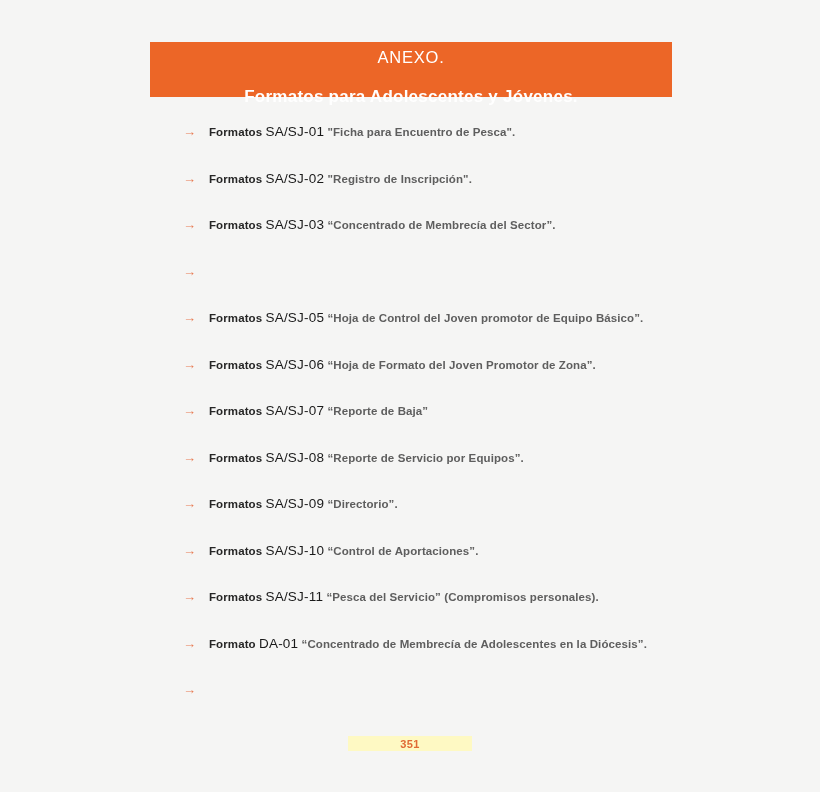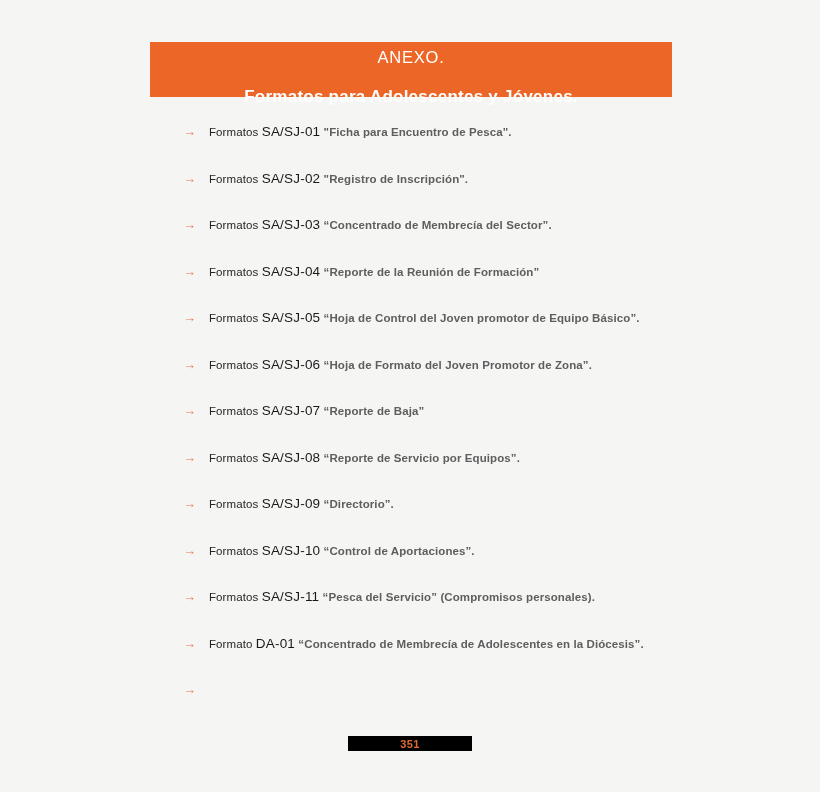--- a/index.html
+++ b/index.html
@@ -74,21 +74,21 @@
     line-height: 16px;
     padding-top: 1px;
   }
   .item-text {
     flex: 1 1 auto;
     line-height: 16px;
   }
   .kind {
     color: #262626;
     font-size: 11.5px;
-    font-weight: normal;
+    font-weight: bold;
     letter-spacing: 0.1px;
   }
   .code {
     color: #1a1a1a;
     font-size: 13.5px;
     font-weight: normal;
     letter-spacing: 0.2px;
   }
   .desc {
     color: #5e5e5e;
@@ -97,21 +97,21 @@
     letter-spacing: 0.1px;
   }
 
   
   .footer-bar {
     position: absolute;
     left: 348px;
     top: 736px;
     width: 124px;
     height: 15px;
-    background: #000000;
+    background: #fef9c3;
     display: flex;
     align-items: center;
     justify-content: center;
     text-align: right;
   }
   .page-number {
     color: #e06a35;
     font-size: 11px;
     font-weight: bold;
     letter-spacing: 0.4px;
@@ -135,21 +135,20 @@
       <div class="list-item">
         <span class="bullet">→</span>
         <span class="item-text"><span class="kind">Formatos </span><span class="code">SA/SJ-02</span><span class="desc"> "Registro de Inscripción".</span></span>
       </div>
       <div class="list-item">
         <span class="bullet">→</span>
         <span class="item-text"><span class="kind">Formatos </span><span class="code">SA/SJ-03</span><span class="desc"> “Concentrado de Membrecía del Sector”.</span></span>
       </div>
       <div class="list-item">
         <span class="bullet">→</span>
-        <span class="item-text"><span class="kind">Formatos </span><span class="code">SA/SJ-04</span><span class="desc"> “Reporte de la Reunión de Formación”</span></span>
       </div>
       <div class="list-item">
         <span class="bullet">→</span>
         <span class="item-text"><span class="kind">Formatos </span><span class="code">SA/SJ-05</span><span class="desc"> “Hoja de Control del Joven promotor de Equipo Básico”.</span></span>
       </div>
       <div class="list-item">
         <span class="bullet">→</span>
         <span class="item-text"><span class="kind">Formatos </span><span class="code">SA/SJ-06</span><span class="desc"> “Hoja de Formato del Joven Promotor de Zona”.</span></span>
       </div>
       <div class="list-item">

